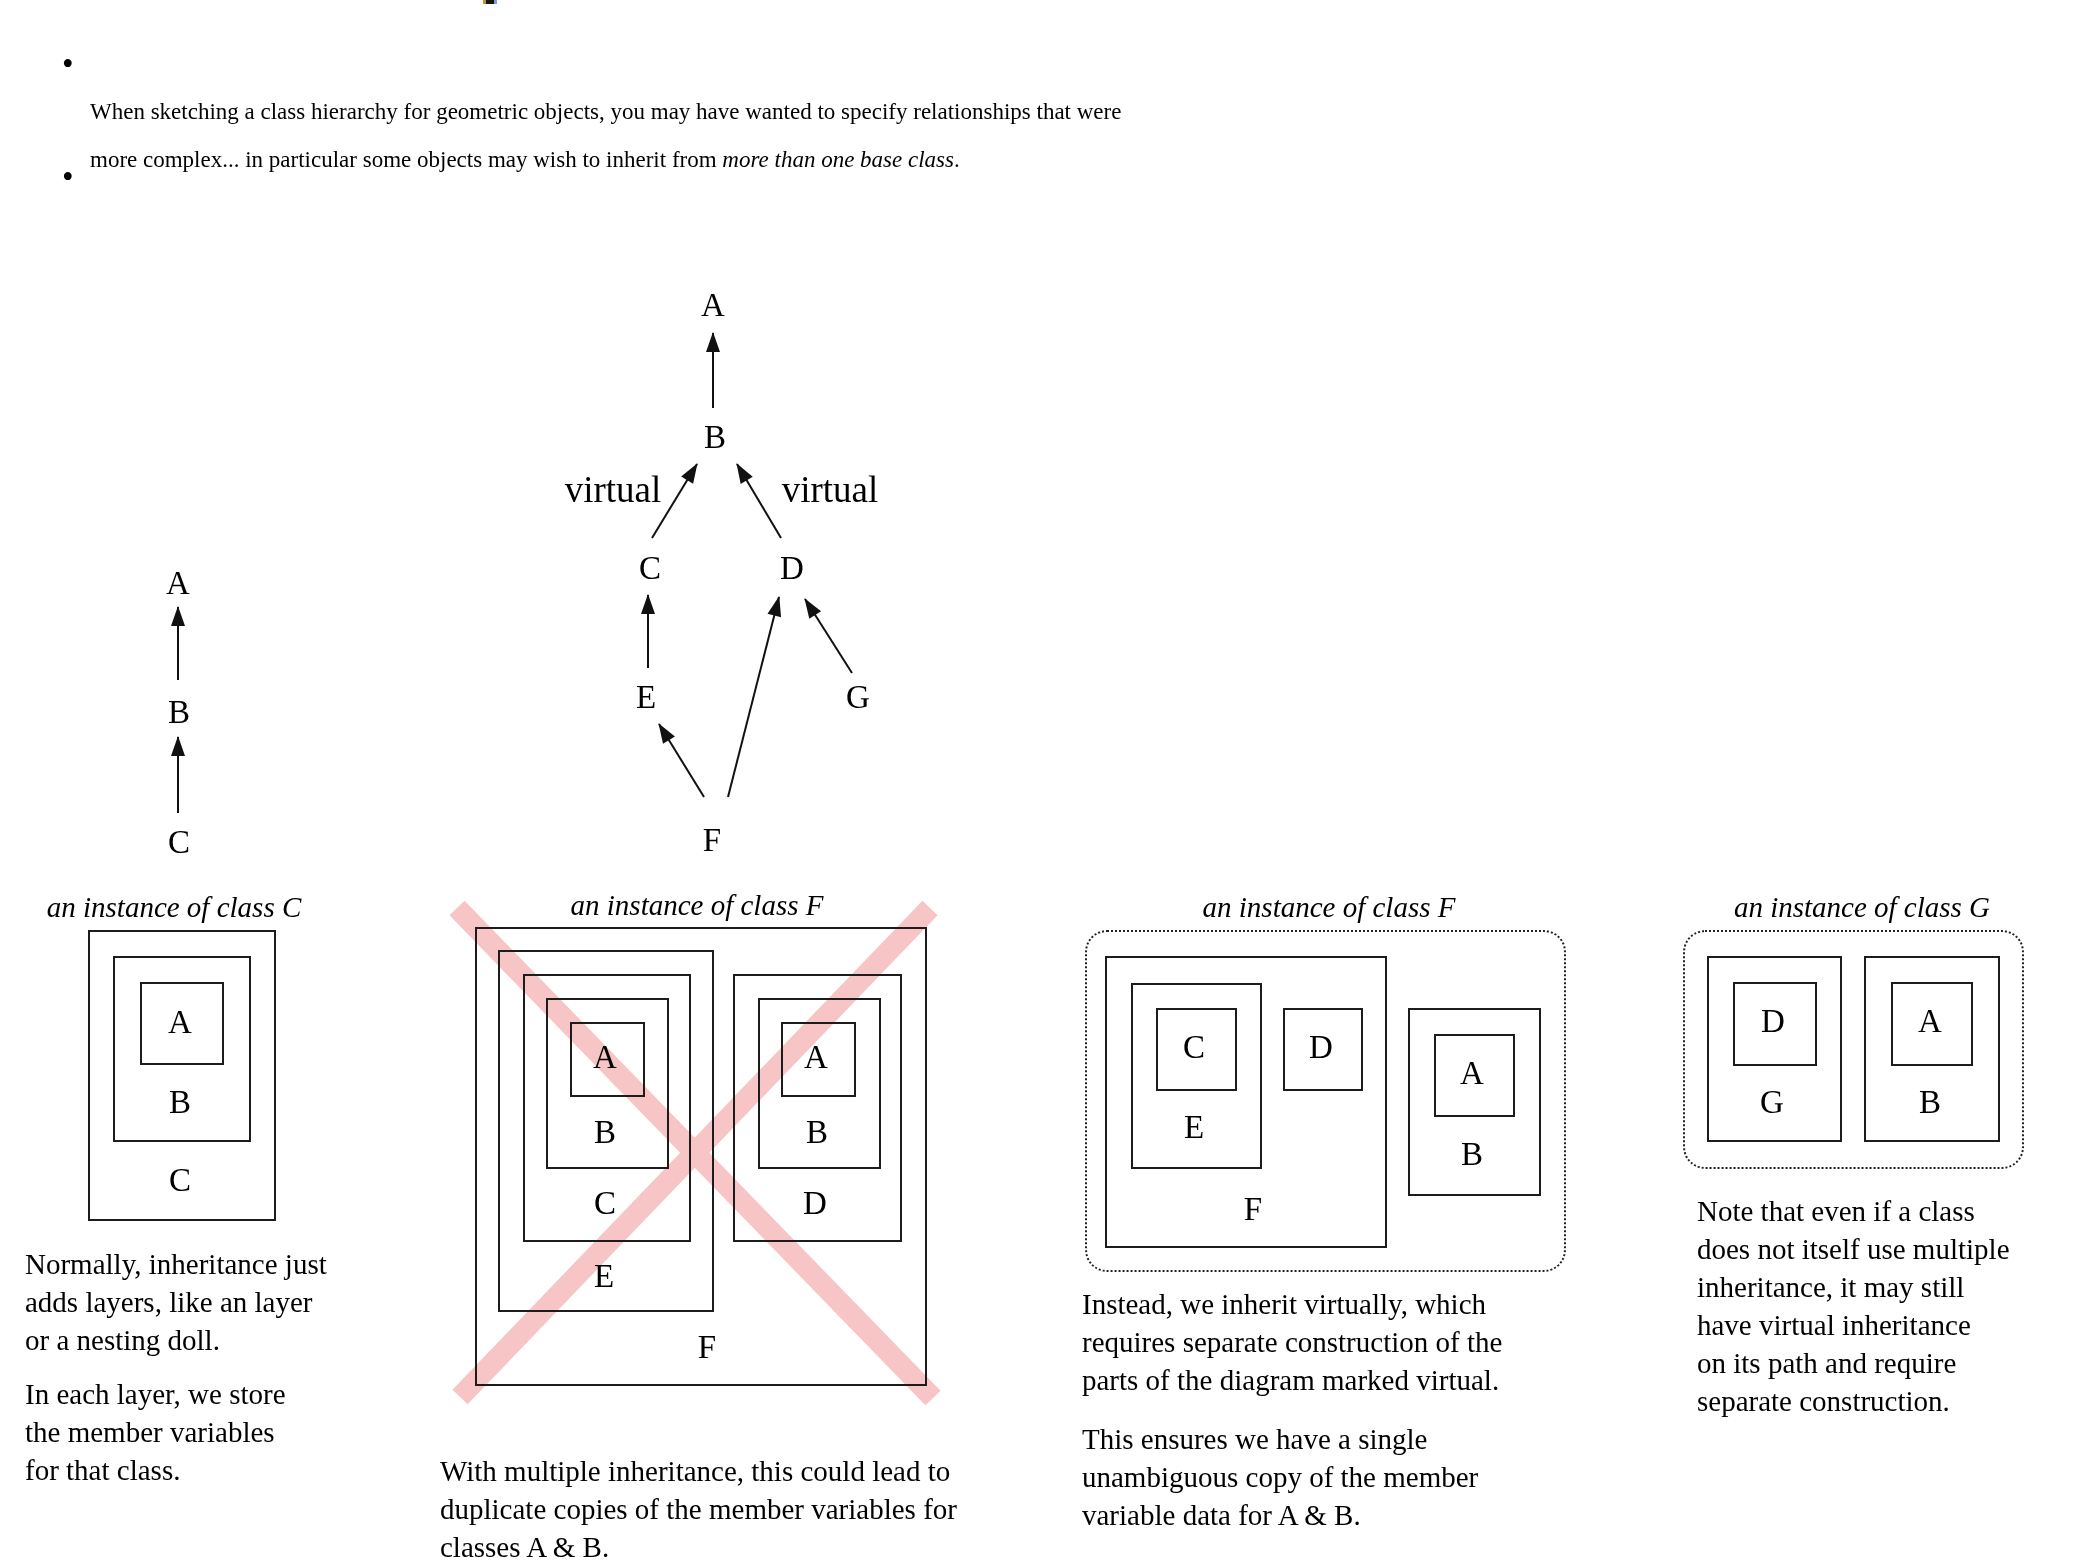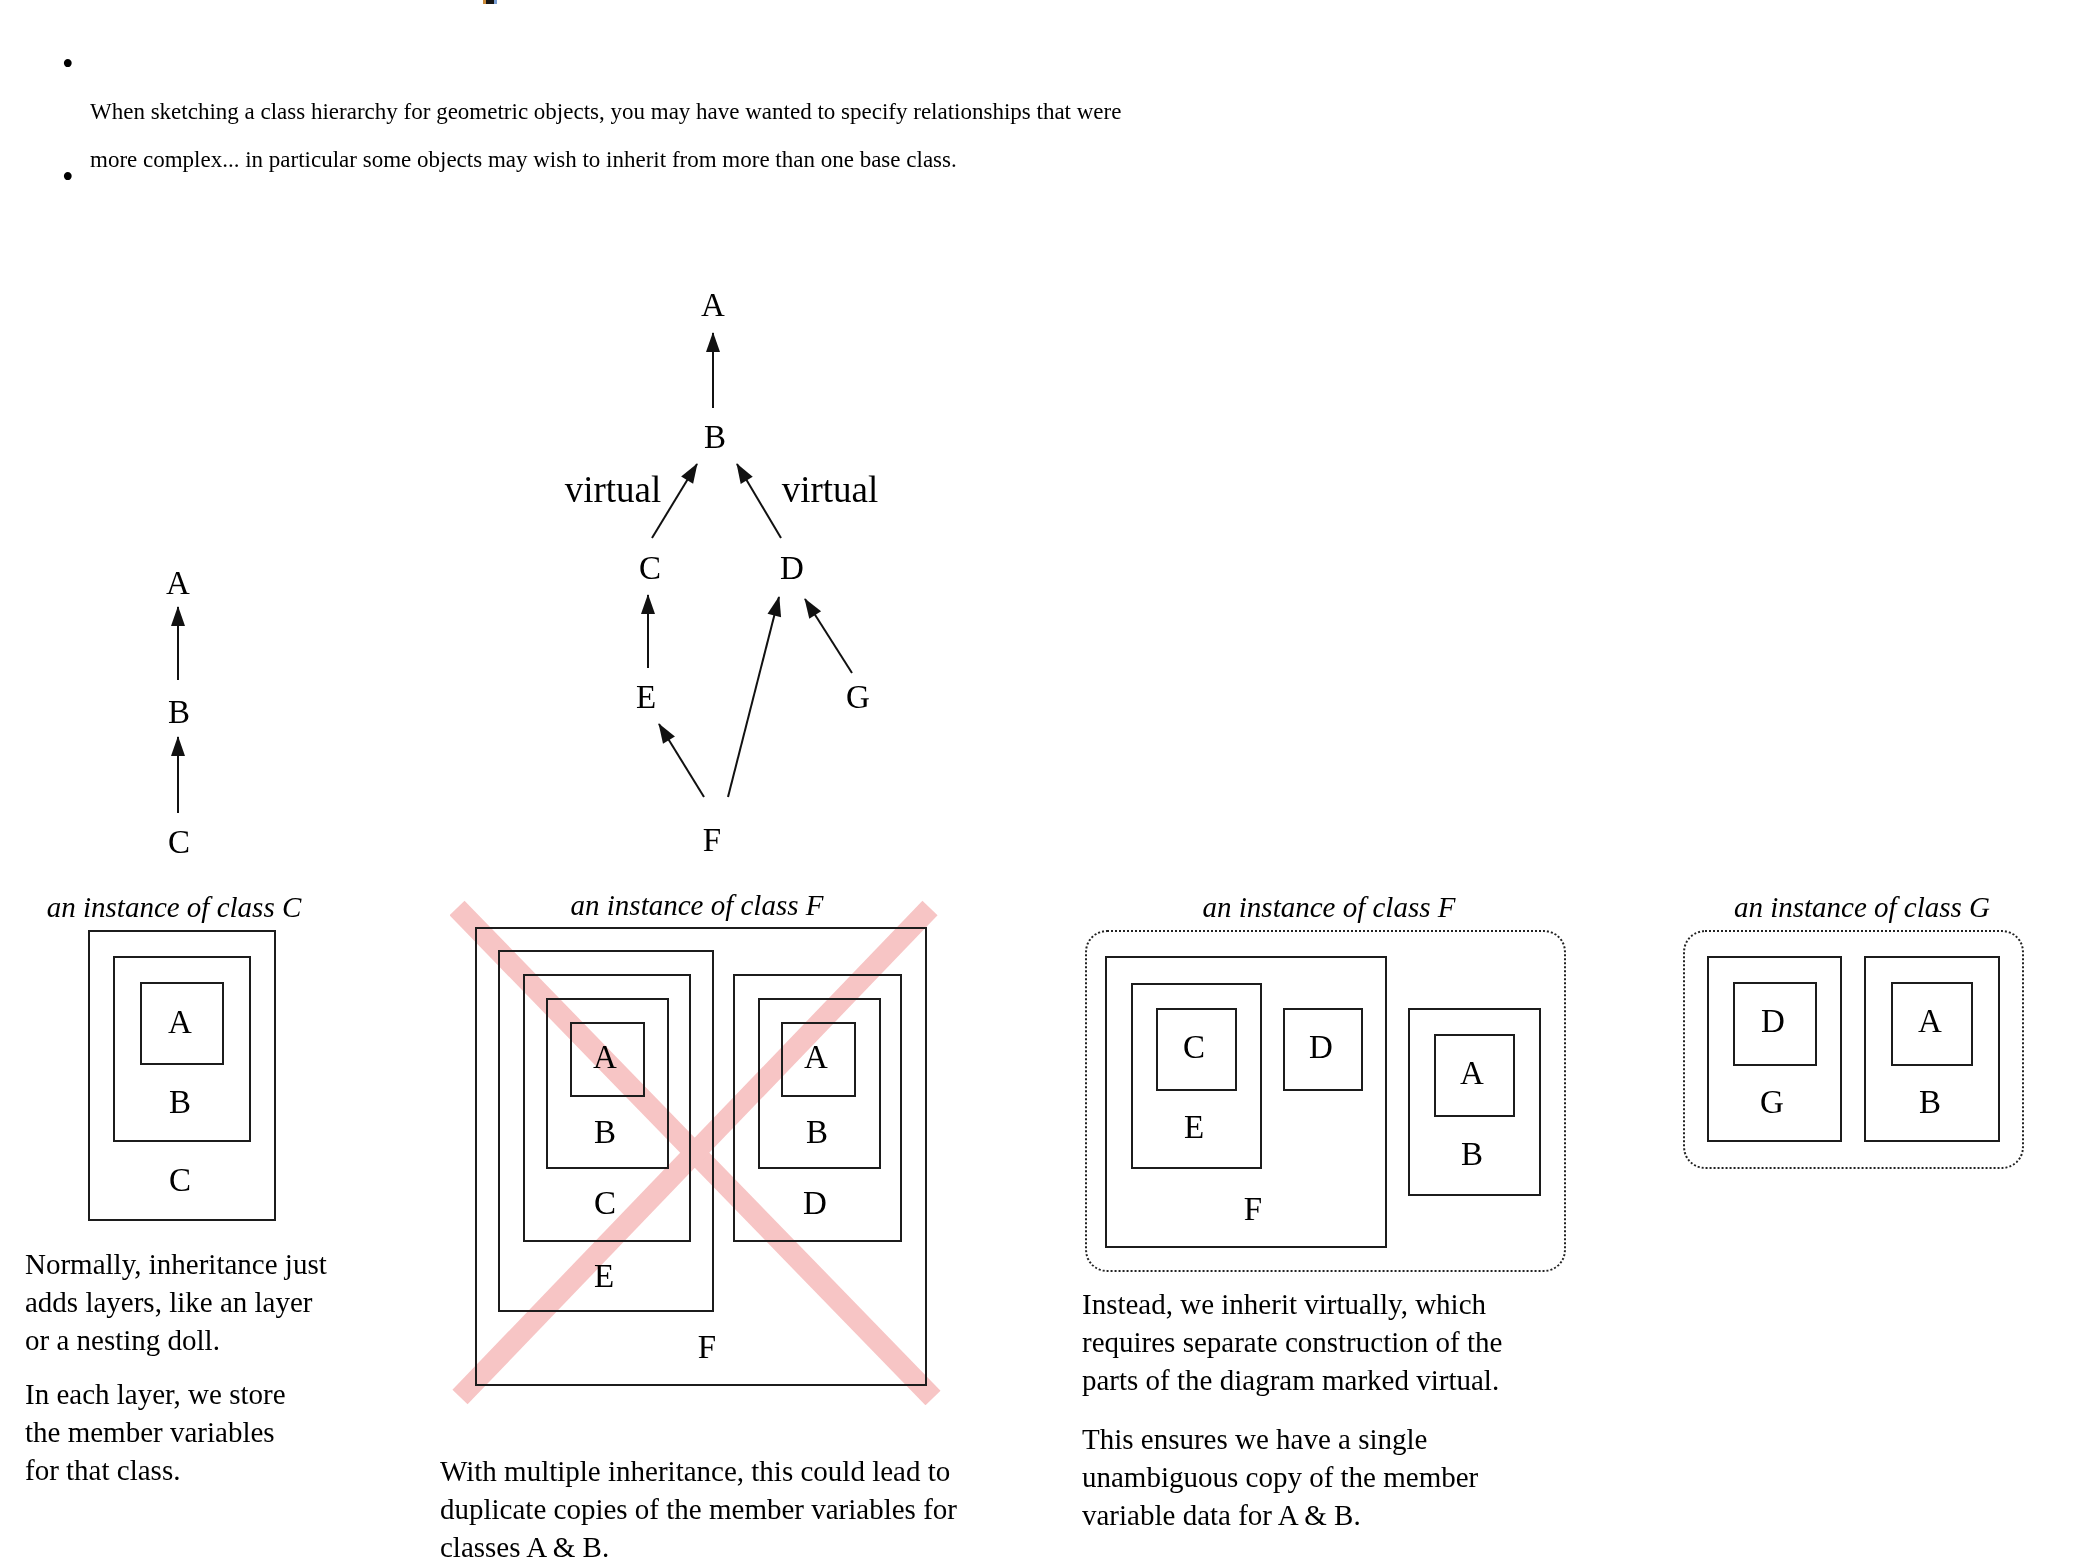--- a/index.html
+++ b/index.html
@@ -1,21 +1,21 @@
 <!DOCTYPE html>
 <html><head>
 <meta charset="utf-8">
 <style>
   html,body{margin:0;padding:0;background:#ffffff;}
   .canvas{position:relative;width:2097px;height:1562px;background:#ffffff;overflow:hidden;
           font-family:"Liberation Serif","DejaVu Serif",serif;color:#000;}
   .frag{position:absolute;}
   .bullet-dot{position:absolute;font-size:33px;line-height:48px;}
   .bullet-text{position:absolute;font-size:23px;line-height:48px;white-space:pre-line;}
-  .it{}
+  .it{font-style:italic;}
   .cap{position:absolute;transform:translate(-50%,-50%);font-style:italic;font-size:29px;white-space:nowrap;}
   .lt{position:absolute;transform:translate(-50%,-50%);font-size:33px;line-height:33px;white-space:nowrap;z-index:3;}
   .vlab{position:absolute;transform:translate(-50%,-50%);font-size:37px;white-space:nowrap;z-index:3;}
   .box{position:absolute;border:2px solid #1c1c1c;background:transparent;z-index:1;}
   .dotted{position:absolute;border:2px dotted #222;border-radius:22px;background:transparent;z-index:1;}
   .note{position:absolute;font-size:29px;line-height:38px;white-space:pre-line;}
   #arrows{position:absolute;left:0;top:0;z-index:4;pointer-events:none;}
   #crossX{position:absolute;left:450px;top:893px;z-index:0;pointer-events:none;}
 </style>
 </head>
@@ -112,20 +112,26 @@
 for that class.</div>
   <div class="note" style="left:440px;top:1452px;width:580px;">With multiple inheritance, this could lead to
 duplicate copies of the member variables for
 classes A &amp; B.</div>
   <div class="note" style="left:1082px;top:1420px;width:560px;">This ensures we have a single
 unambiguous copy of the member
 variable data for A &amp; B.</div>
   <div class="note" style="left:1082px;top:1285px;width:560px;">Instead, we inherit virtually, which
 requires separate construction of the
 parts of the diagram marked virtual.</div>
+  <div class="note" style="left:1697px;top:1192px;width:395px;">Note that even if a class
+does not itself use multiple
+inheritance, it may still
+have virtual inheritance
+on its path and require
+separate construction.</div>
 
   <svg id="arrows" width="2097" height="1562">
     <defs>
       <marker id="arr" viewBox="0 0 22 16" markerWidth="22" markerHeight="16" refX="20" refY="8" orient="auto" markerUnits="userSpaceOnUse">
         <path d="M1,1 L21,8 L1,15 Z" fill="#111"></path>
       </marker>
     </defs>
     <line x1="178" y1="813" x2="178" y2="737" stroke="#111" stroke-width="2" marker-end="url(#arr)"></line>
     <line x1="178" y1="680" x2="178" y2="607" stroke="#111" stroke-width="2" marker-end="url(#arr)"></line>
     <line x1="713" y1="408" x2="713" y2="333" stroke="#111" stroke-width="2" marker-end="url(#arr)"></line>

